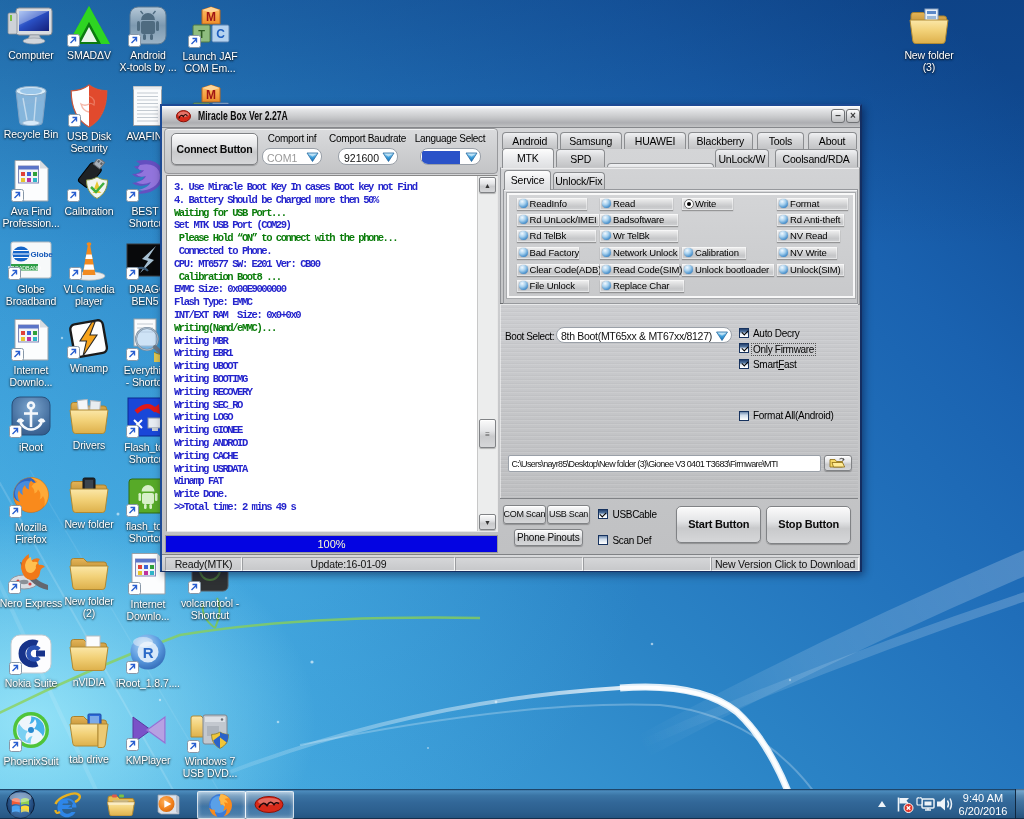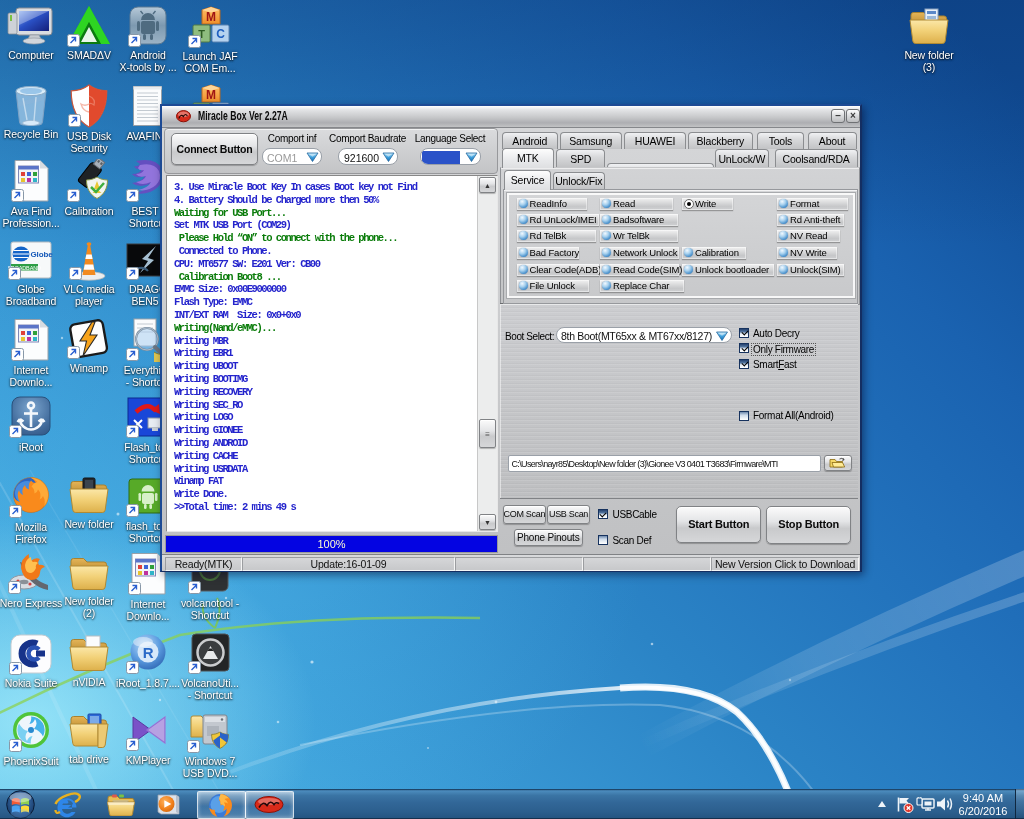--- a/index.html
+++ b/index.html
@@ -388,20 +388,29 @@
           <path d="M15 17.5 h14"></path>
           <path d="M11 23 a11 10.5 0 0 0 22 0 M11 23 l-2.5 3 M11 23 l3.5 2.5 M33 23 l2.5 3 M33 23 l-3.5 2.5"></path>
         </g>
         <g transform="translate(0,29)">
           <rect x=".5" y=".5" width="12" height="12" rx="2" fill="#fff" stroke="#8898a8"></rect>
           <path d="M3.5 9 L8 4.5 M4.5 3.5 h4 v4" stroke="#2a5fd0" stroke-width="1.4" fill="none"></path>
         </g>
       </svg>
       <div class="lbl">iRoot</div>
     </div>
+<div class="ico" style="left:51px;top:396px">
+      <svg width="46" height="41" viewBox="0 0 46 41">
+        <path d="M5 9 q0-2.5 2.5-2.5 h10 l3.5 3.5 h17 q2.5 0 2.5 2.5 v3 H5 z" fill="url(#fback)" stroke="#a8812f"></path>
+        <rect x="12" y="4" width="10" height="14" fill="#f4f6f8" stroke="#b0b6bc" transform="rotate(-6 17 11)"></rect>
+        <rect x="24" y="5" width="10" height="13" fill="#e8ecf0" stroke="#b0b6bc" transform="rotate(5 29 11)"></rect>
+        <path d="M4 14 h38 l-2.8 21 q-.3 2.5 -2.8 2.5 h-26.8 q-2.5 0 -2.8 -2.5 z" fill="url(#fgold)" stroke="#b08a34"></path>
+      </svg>
+      <div class="lbl">Drivers</div>
+    </div>
 <div class="ico" style="left:110px;top:396px">
       <svg width="44" height="43" viewBox="0 0 44 43">
         <rect x="2" y="2" width="40" height="38" fill="#1947d8" stroke="#0c2a90"></rect>
         <path d="M10 16 q 12 -11 20 -1" stroke="#e01818" stroke-width="4.5" fill="none"></path>
         <path d="M33 8 l1 10 l-9 -4 z" fill="#e01818"></path>
         <rect x="22" y="22" width="14" height="10" fill="#e8ecf2" stroke="#8a94a2"></rect>
         <rect x="26" y="32" width="6" height="3" fill="#c8ced6"></rect>
         <path d="M8 24 l8 8 m0 -8 l-8 8" stroke="#ffffff" stroke-width="2"></path>
         <g transform="translate(0,29)">
           <rect x=".5" y=".5" width="12" height="12" rx="2" fill="#fff" stroke="#8898a8"></rect>
@@ -534,33 +543,20 @@
         <circle cx="22" cy="19" r="17.5" fill="url(#sphR)"></circle>
         <circle cx="22" cy="19" r="10.5" fill="#d6e8fa"></circle>
         <ellipse cx="17" cy="9" rx="10" ry="5" fill="rgba(255,255,255,.45)"></ellipse>
         <text x="22" y="25" font-size="15" font-weight="bold" fill="#2a6ac8" text-anchor="middle" font-family="Liberation Sans">R</text>
         <g transform="translate(0,28)">
           <rect x=".5" y=".5" width="12" height="12" rx="2" fill="#fff" stroke="#8898a8"></rect>
           <path d="M3.5 9 L8 4.5 M4.5 3.5 h4 v4" stroke="#2a5fd0" stroke-width="1.4" fill="none"></path>
         </g>
       </svg>
       <div class="lbl">iRoot_1.8.7....</div>
-    </div>
-<div class="ico" style="left:172px;top:633px">
-      <svg width="44" height="42" viewBox="0 0 44 42">
-        <rect x="4" y="1" width="37" height="37" rx="4" fill="#232526" stroke="#4e5254"></rect>
-        <circle cx="22.5" cy="19.5" r="13" fill="#3a3d3f" stroke="#caccce" stroke-width="2.5"></circle>
-        <path d="M15 26 L22.5 13 L30 26 Z" fill="#e8eaeb"></path>
-        <path d="M19.5 18 h6 l-1.5 -2.6 h-3z" fill="#232526"></path>
-        <g transform="translate(0,28)">
-          <rect x=".5" y=".5" width="12" height="12" rx="2" fill="#fff" stroke="#8898a8"></rect>
-          <path d="M3.5 9 L8 4.5 M4.5 3.5 h4 v4" stroke="#2a5fd0" stroke-width="1.4" fill="none"></path>
-        </g>
-      </svg>
-      <div class="lbl">VolcanoUti...<br>- Shortcut</div>
     </div>
 <div class="ico" style="left:-7px;top:710px">
       <svg width="44" height="43" viewBox="0 0 44 43">
         <circle cx="22" cy="20" r="18" fill="#4fc43a"></circle>
         <circle cx="22" cy="20" r="14.5" fill="#eef6fc"></circle>
         <path d="M22 6.5 a13.5 13.5 0 0 1 12 20 q -3.5 -6.5 -9 -7.5 q 4.5 -5 1 -10 q -1.5 4.5 -5.5 5 q 2.5 -4.5 1.5 -7.5z" fill="#46b2ea"></path>
         <path d="M22 33.5 a13.5 13.5 0 0 1 -12 -20 q 3.5 6.5 9 7.5 q -4.5 5 -1 10 q 1.5 -4.5 5.5 -5 q -2.5 4.5 -1.5 7.5z" fill="#7ad0f2"></path>
         <circle cx="22" cy="20" r="3" fill="#2a8ad0"></circle>
         <g transform="translate(0,29)">
           <rect x=".5" y=".5" width="12" height="12" rx="2" fill="#fff" stroke="#8898a8"></rect>

